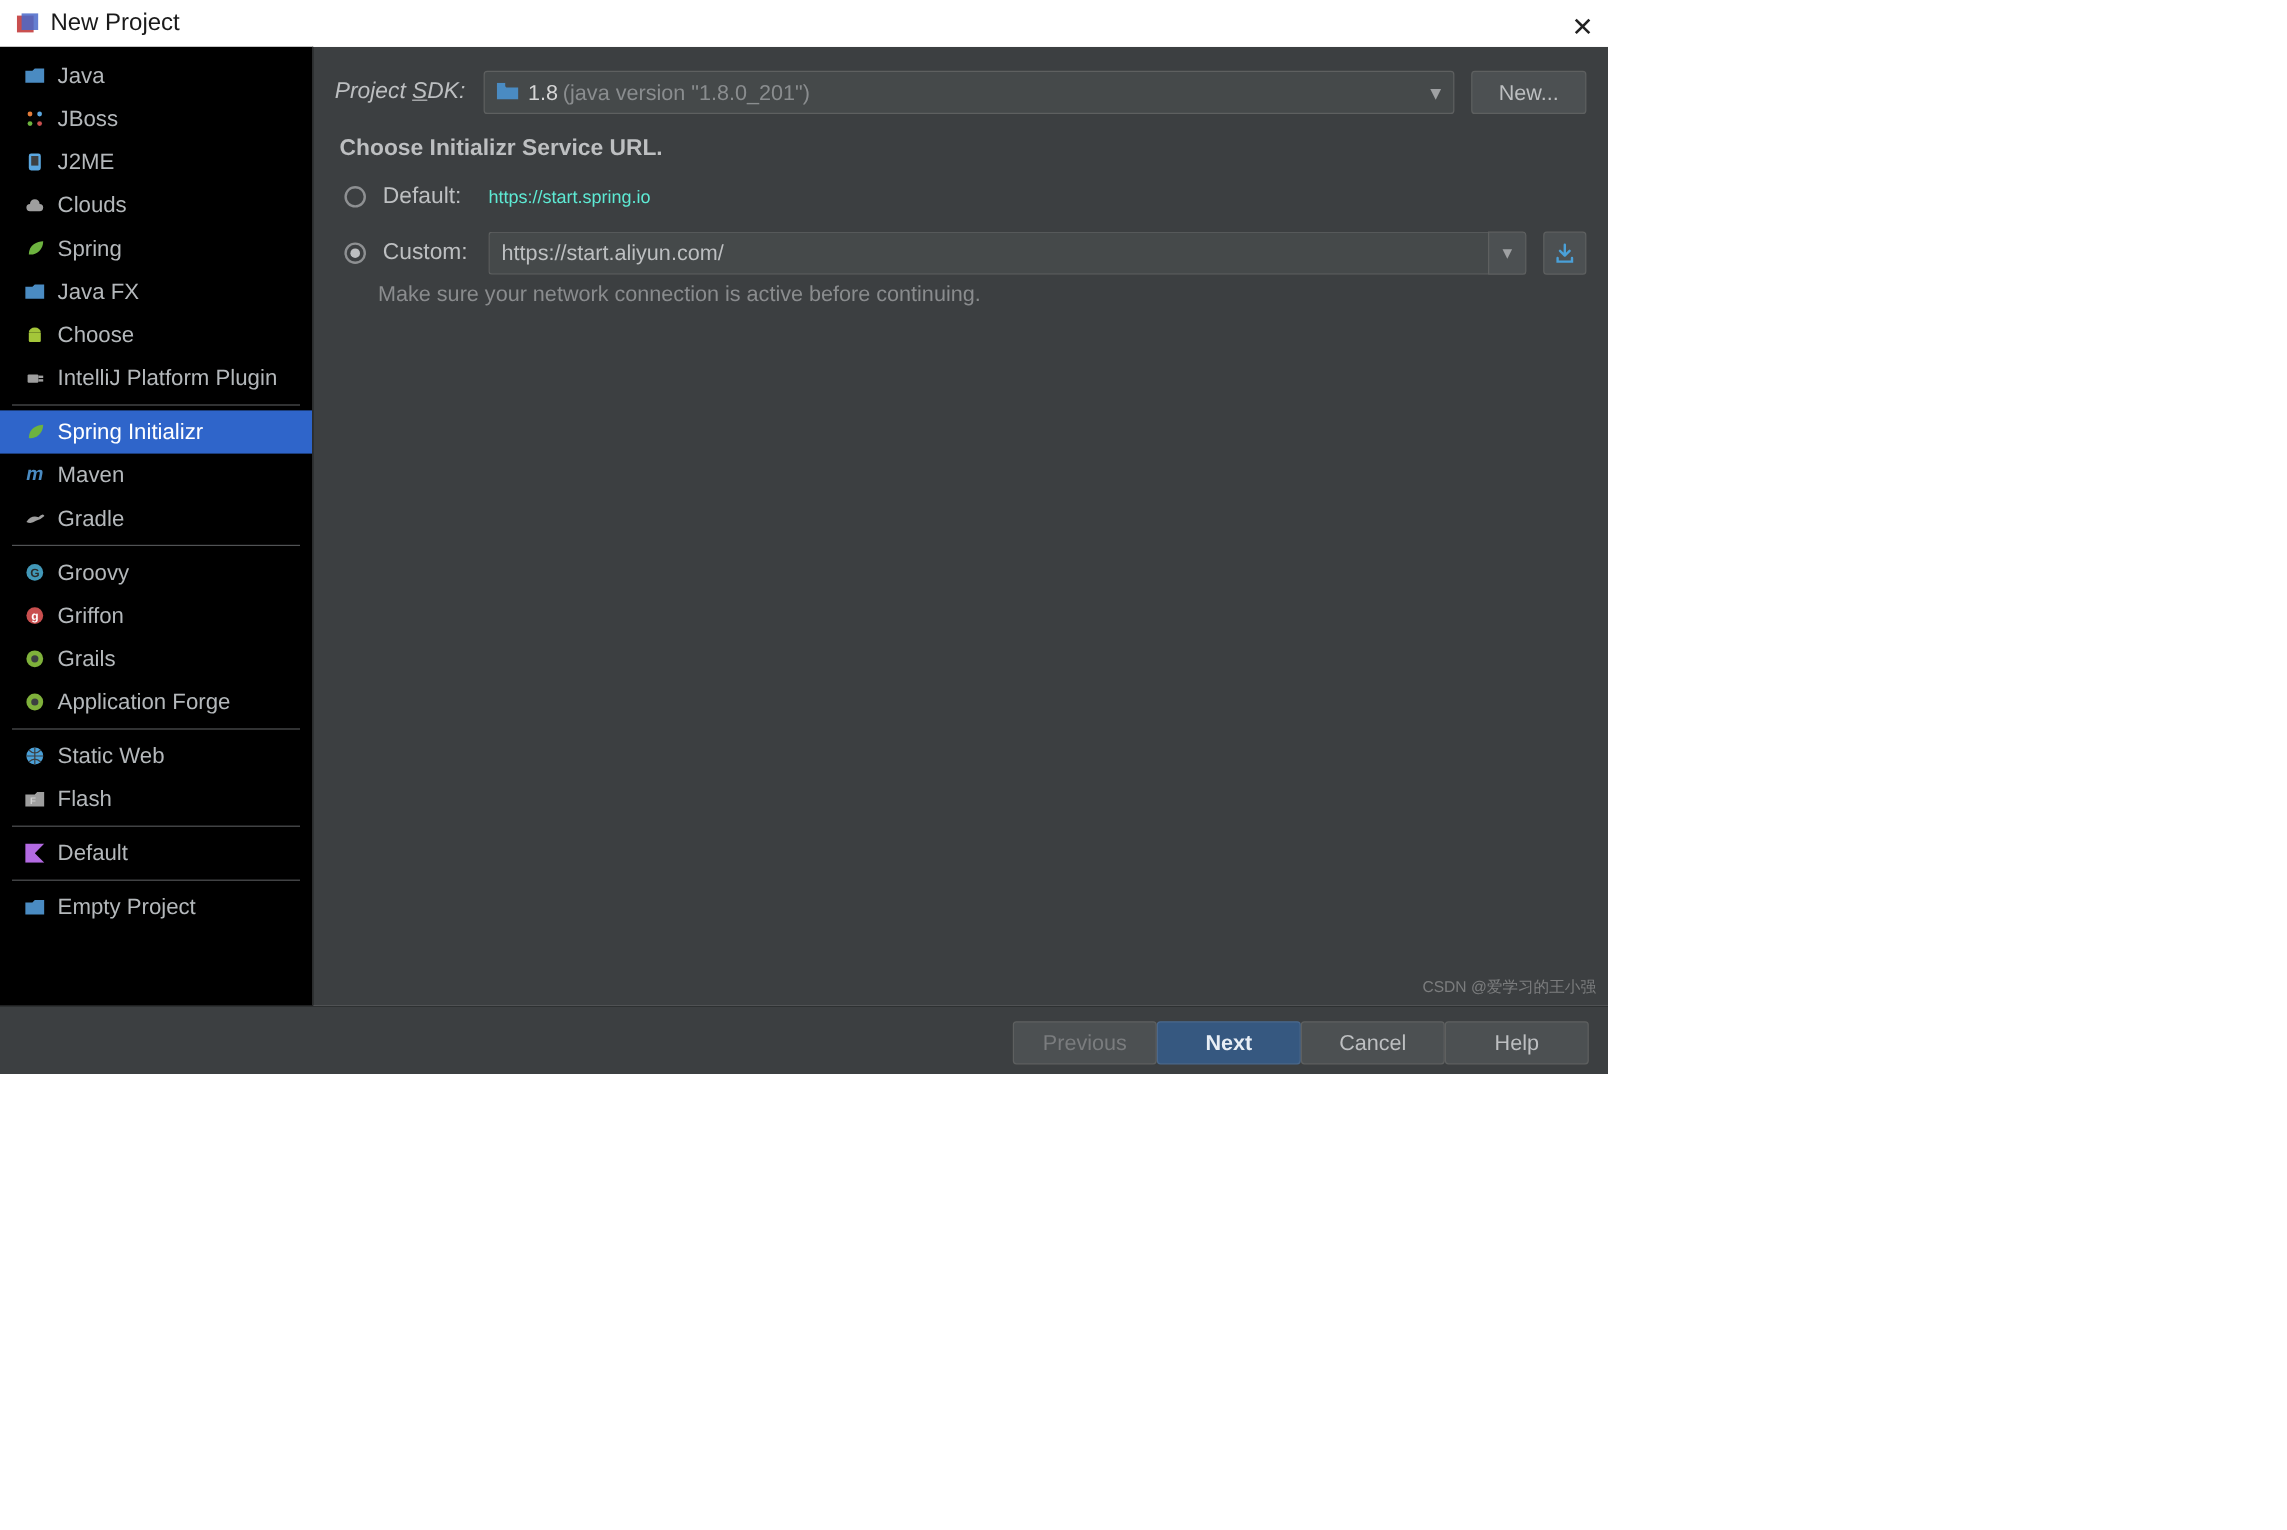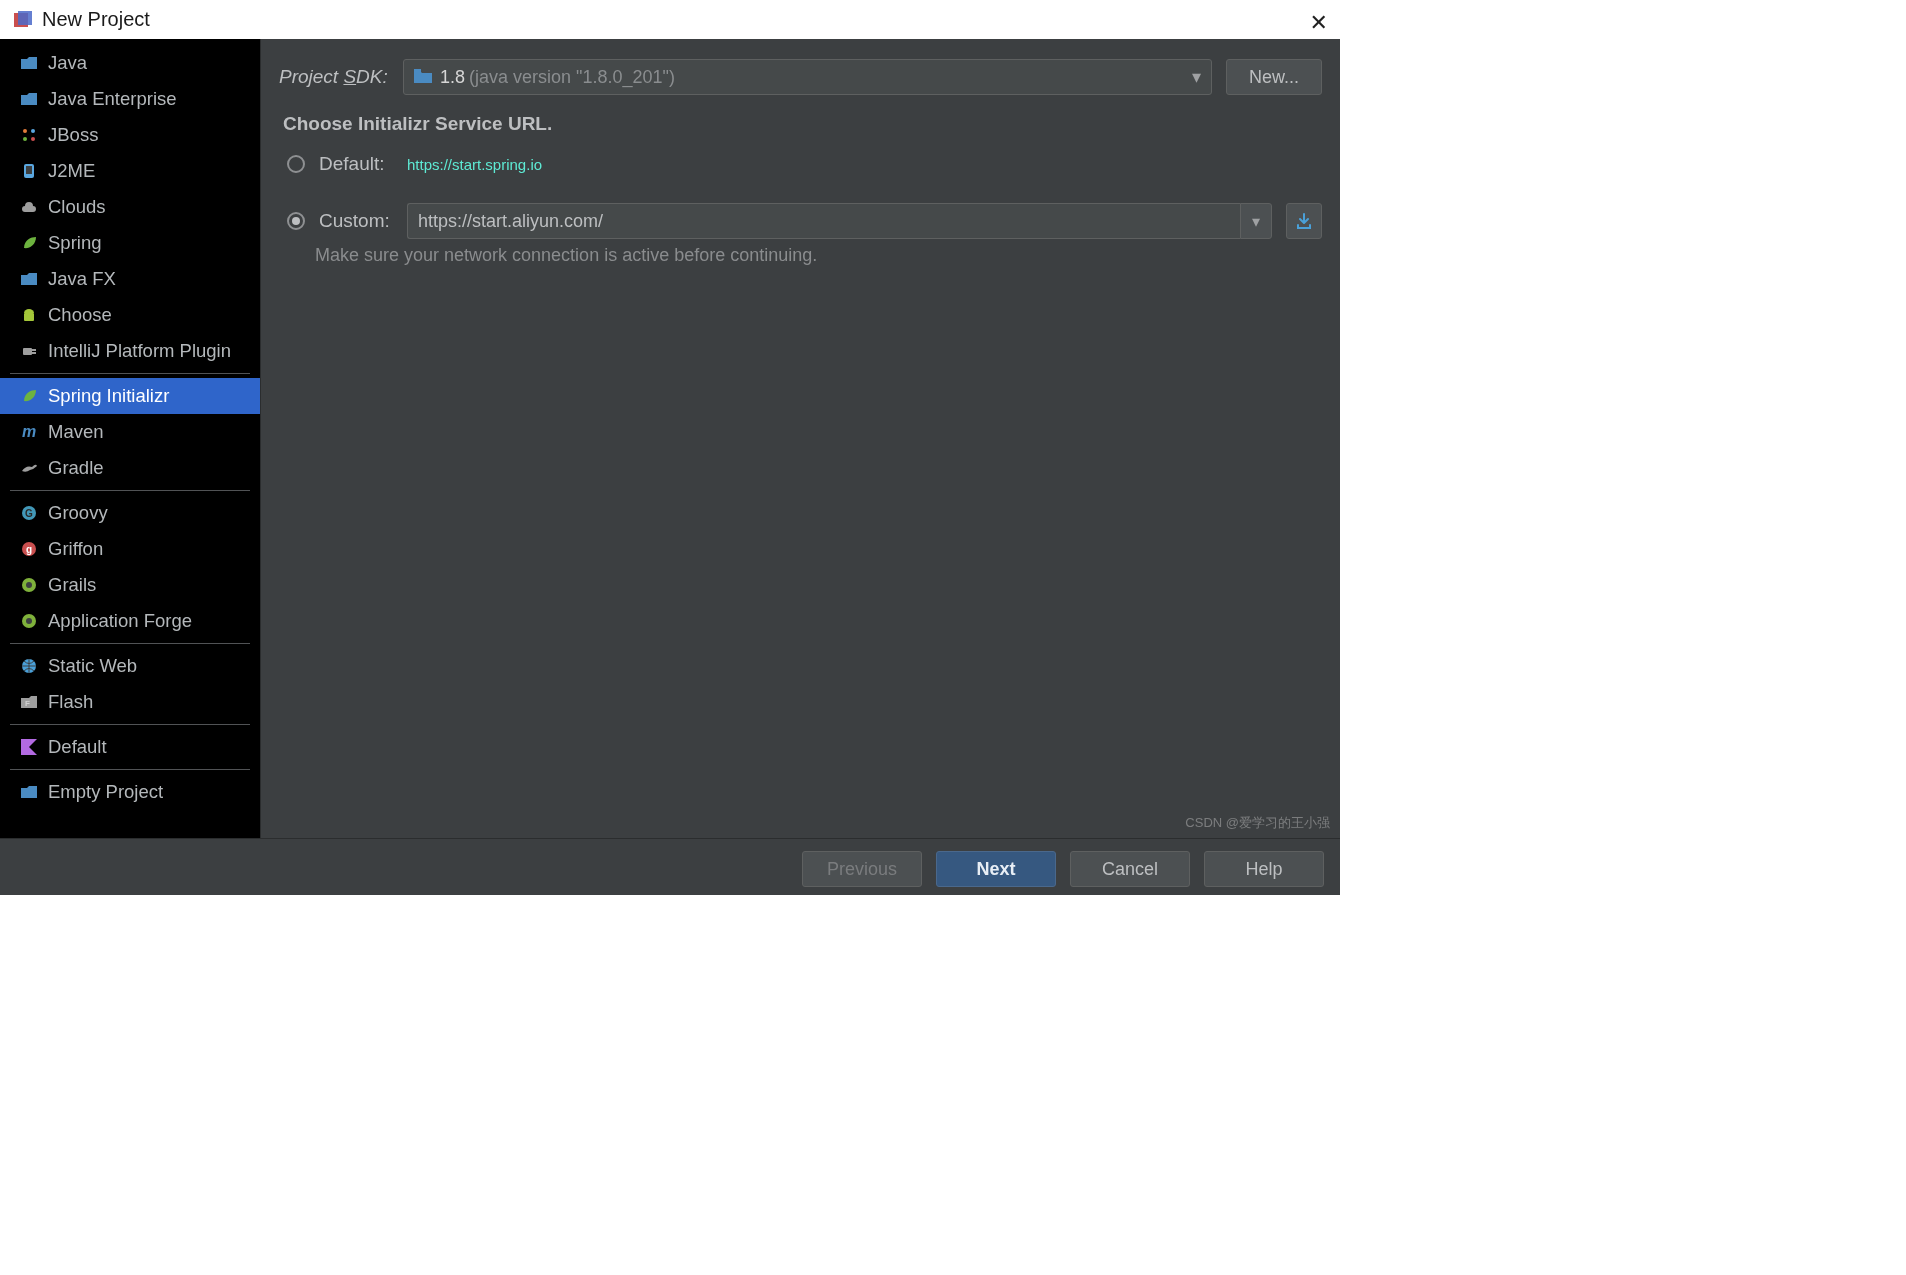--- a/index.html
+++ b/index.html
@@ -143,21 +143,21 @@
     font-size: 19px;
     color: #bdbfc1;
     margin: 4px 0 18px 4px;
     font-weight: bold;
   }
   .radio-row {
     display: flex;
     align-items: center;
     gap: 14px;
     margin-left: 8px;
-    margin-bottom: 28px;
+    margin-bottom: 18px;
   }
   .radio {
     width: 18px; height: 18px;
     border: 2px solid #8e9092;
     border-radius: 50%;
     display: inline-flex;
     align-items: center; justify-content: center;
     cursor: pointer;
     flex: 0 0 18px;
   }
@@ -219,21 +219,20 @@
     margin-left: 36px;
     margin-top: 6px;
   }
   
   .footer {
     background: #3c3f41;
     border-top: 1px solid #2b2d2e;
     padding: 12px 16px 8px;
     display: flex;
     justify-content: flex-end;
-    gap: 14px;
     align-items: center;
   }
   .fbtn {
     height: 36px;
     min-width: 120px;
     border-radius: 3px;
     font-size: 18px;
     display: inline-flex;
     align-items: center; justify-content: center;
     cursor: pointer;
@@ -278,28 +277,20 @@
       <div class="side-item">
         <span class="side-icon">
           <svg width="16" height="14" viewBox="0 0 16 14">
             <path d="M0 3 L6 3 L8 1 L16 1 L16 13 L0 13 Z" fill="#4a8bc2"></path>
           </svg>
         </span>
         <span>Java</span>
       </div>
       <div class="side-item">
         <span class="side-icon">
-          <svg width="16" height="14" viewBox="0 0 16 14">
-            <path d="M0 3 L6 3 L8 1 L16 1 L16 13 L0 13 Z" fill="#4a8bc2"></path>
-          </svg>
-        </span>
-        <span>Java Enterprise</span>
-      </div>
-      <div class="side-item">
-        <span class="side-icon">
           <svg width="14" height="14" viewBox="0 0 14 14">
             <circle cx="3" cy="3" r="2" fill="#e27b3a"></circle>
             <circle cx="11" cy="3" r="2" fill="#5aa7e0"></circle>
             <circle cx="3" cy="11" r="2" fill="#6db33f"></circle>
             <circle cx="11" cy="11" r="2" fill="#c94f4f"></circle>
           </svg>
         </span>
         <span>JBoss</span>
       </div>
       <div class="side-item">

